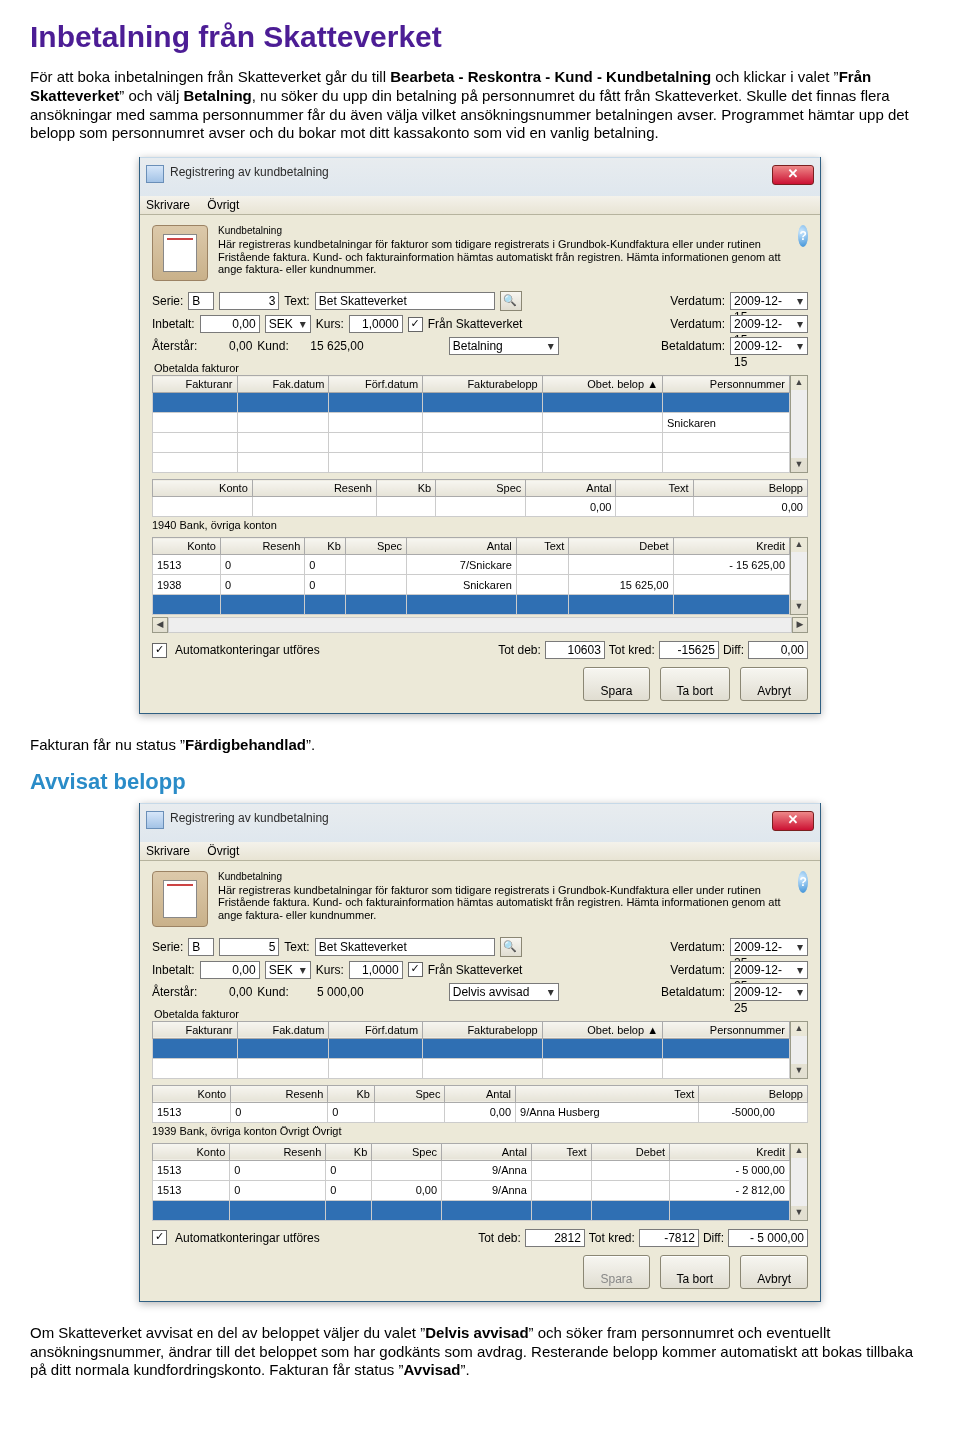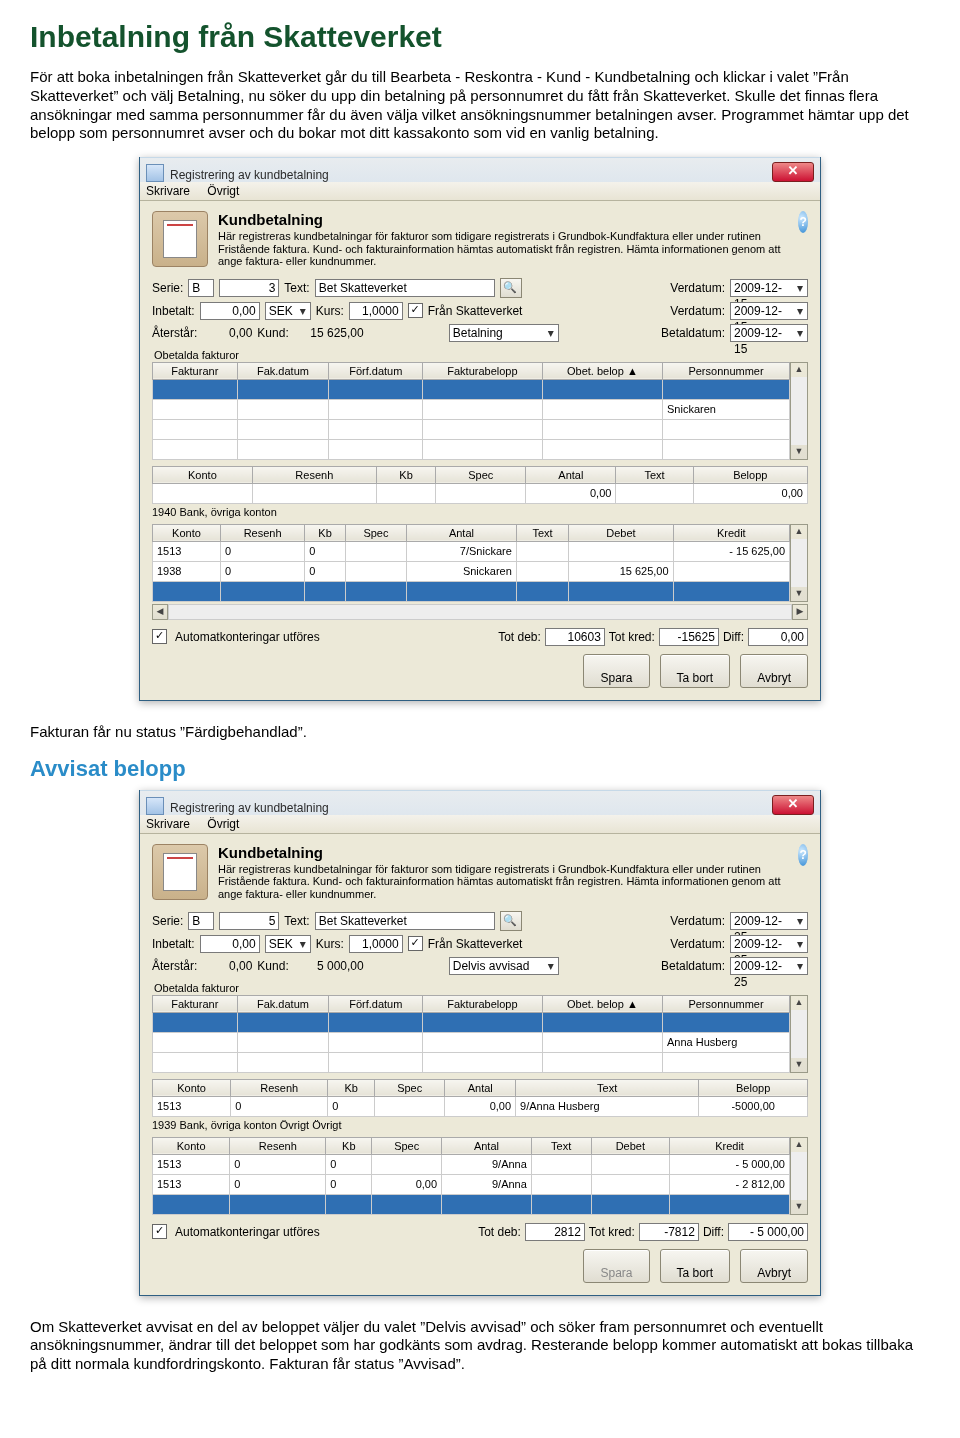--- a/index.html
+++ b/index.html
@@ -1,51 +1,51 @@
 <!DOCTYPE html>
 <html><head>
 <meta charset="utf-8">
 <style>
   body{margin:0;background:#fff;font-family:"Segoe UI",Arial,sans-serif;color:#000;width:960px;padding:20px 30px;box-sizing:border-box}
-  h1{color:#14532d;font-size:30px;margin:0 0 14px;font-weight:700}
+  h1{color:#4c1d95;font-size:30px;margin:0 0 14px;font-weight:700}
   h2{color:#2a8cc8;font-size:22px;margin:14px 0 8px;font-weight:700}
   p{font-size:15px;line-height:1.25;margin:0 0 14px}
-  .b{font-weight:400}
+  .b{font-weight:700}
 
   
   .win{margin:8px auto 22px;width:680px;border:1px solid #2f5f82;border-top:none;background:#ece9d8;font-size:12px;box-shadow:0 2px 8px rgba(0,0,0,.3)}
-  .title{height:24px;background:linear-gradient(#e8ecef,#dfe7ee);border-top:1px solid #c6d9e8;display:flex;align-items:flex-end;padding:0 6px;position:relative}
+  .title{height:24px;background:linear-gradient(#e8ecef,#dfe7ee);border-top:1px solid #c6d9e8;display:flex;align-items:flex-start;padding:7px 6px;position:relative}
   .title .icon{width:16px;height:16px;background:linear-gradient(#d6e6f9,#a3c3e6);border:1px solid #6a8fb8;margin-right:6px}
   .title .t{flex:1;color:#2b2b2b}
   .close{width:40px;height:18px;background:linear-gradient(#e88,#c13);border:1px solid #7a1f1f;border-radius:3px;color:#fff;text-align:center;line-height:16px;font-weight:700;font-size:13px}
   .menu{background:linear-gradient(#f4f2eb,#e8e4d4);padding:2px 6px;border-bottom:1px solid #b6b39e}
   .menu span{margin-right:14px}
   .body{padding:10px 12px 12px}
   .info{display:flex;gap:10px}
   .bookicon{width:54px;height:54px;background:linear-gradient(#dcc9aa,#c9b18a);border:1px solid #9c8364;border-radius:4px;display:flex;align-items:center;justify-content:center;flex-shrink:0}
   .book{width:32px;height:36px;background:#fff;border:1px solid #888;position:relative}
   .book::before{content:"";position:absolute;left:3px;top:3px;right:3px;height:2px;background:#c44}
-  .info .txt .hdr{font-weight:700;font-size:15px;margin-bottom:2px}
+  .info .txt .hdr{font-weight:400;font-size:10px;margin-bottom:2px}
   .info .txt .desc{font-size:11px;line-height:1.15}
   .help{width:22px;height:22px;border-radius:50%;background:radial-gradient(circle at 35% 30%,#cde9ff,#3a8fd6);color:#fff;font-weight:700;line-height:22px;text-align:center;align-self:flex-start;margin-left:auto}
 
   .form{margin-top:10px}
   .row{display:flex;align-items:center;gap:5px;margin-bottom:4px}
   .row label{font-size:12px}
   .fld{background:#fff;border:1px solid #7a7a7a;height:18px;padding:0 3px;box-sizing:border-box;font-size:12px;line-height:16px}
   .drop{background:#fff;border:1px solid #7a7a7a;height:18px;position:relative;padding:0 14px 0 3px;font-size:12px;line-height:16px;box-sizing:border-box}
   .drop::after{content:"▾";position:absolute;right:1px;top:0;width:12px;text-align:center;color:#333}
   .ck{width:13px;height:13px;border:1px solid #666;background:#fff;display:inline-block;text-align:center;line-height:11px;font-size:11px}
   .btn{background:linear-gradient(#f7f6f1,#e0ddd1);border:1px solid #8b8774;border-radius:3px;height:30px;padding:16px 16px;font-size:12px;box-shadow:inset 0 1px 0 #fff}
   .btn.dis{color:#888}
 
   .group{margin-top:6px}
   .group .lbl{font-size:11px;margin-bottom:-1px;padding-left:2px;background:#ece9d8;position:relative;z-index:1;display:inline-block}
   table.tb{width:100%;border-collapse:collapse;background:#fff;border:1px solid #888;font-size:11px}
-  table.tb th{background:linear-gradient(#f7f6f1,#e6e3d7);border:1px solid #aaa;padding:2px 4px;text-align:center;font-weight:400}
+  table.tb th{background:linear-gradient(#f7f6f1,#e6e3d7);border:1px solid #aaa;padding:2px 4px;text-align:right;font-weight:400}
   table.tb td{border:1px solid #ccc;padding:2px 4px;height:15px}
   tr.sel td{background:#2f6fb3;color:#fff}
   .scroll{width:16px;background:linear-gradient(#ece9d8,#e2dfd1);border:1px solid #9a9a88}
   .tbwrap{display:flex}
   .tbwrap table{flex:1}
   .arr{height:14px;text-align:center;line-height:12px;font-size:9px;color:#444}
   .track{flex:1;background:#eee}
 
   .hscroll{height:16px;display:flex;margin-top:2px}
   .hscroll .arr{width:14px;border:1px solid #9a9a88;background:linear-gradient(#ece9d8,#e2dfd1)}
@@ -353,28 +353,20 @@
                   <td></td>
                   <td></td>
                   <td></td>
                 </tr>
           <tr>
                   <td></td>
                   <td></td>
                   <td></td>
                   <td></td>
                   <td></td>
-                  <td>Anna Husberg</td>
-                </tr>
-          <tr>
-                  <td></td>
-                  <td></td>
-                  <td></td>
-                  <td></td>
-                  <td></td>
                   <td></td>
                 </tr>
         </tbody>
             </table>
         <div class="scroll" style="display:flex;flex-direction:column">
               <div class="arr">▲</div>
               <div class="track"></div>
               <div class="arr">▼</div>
             </div>
         </div>

